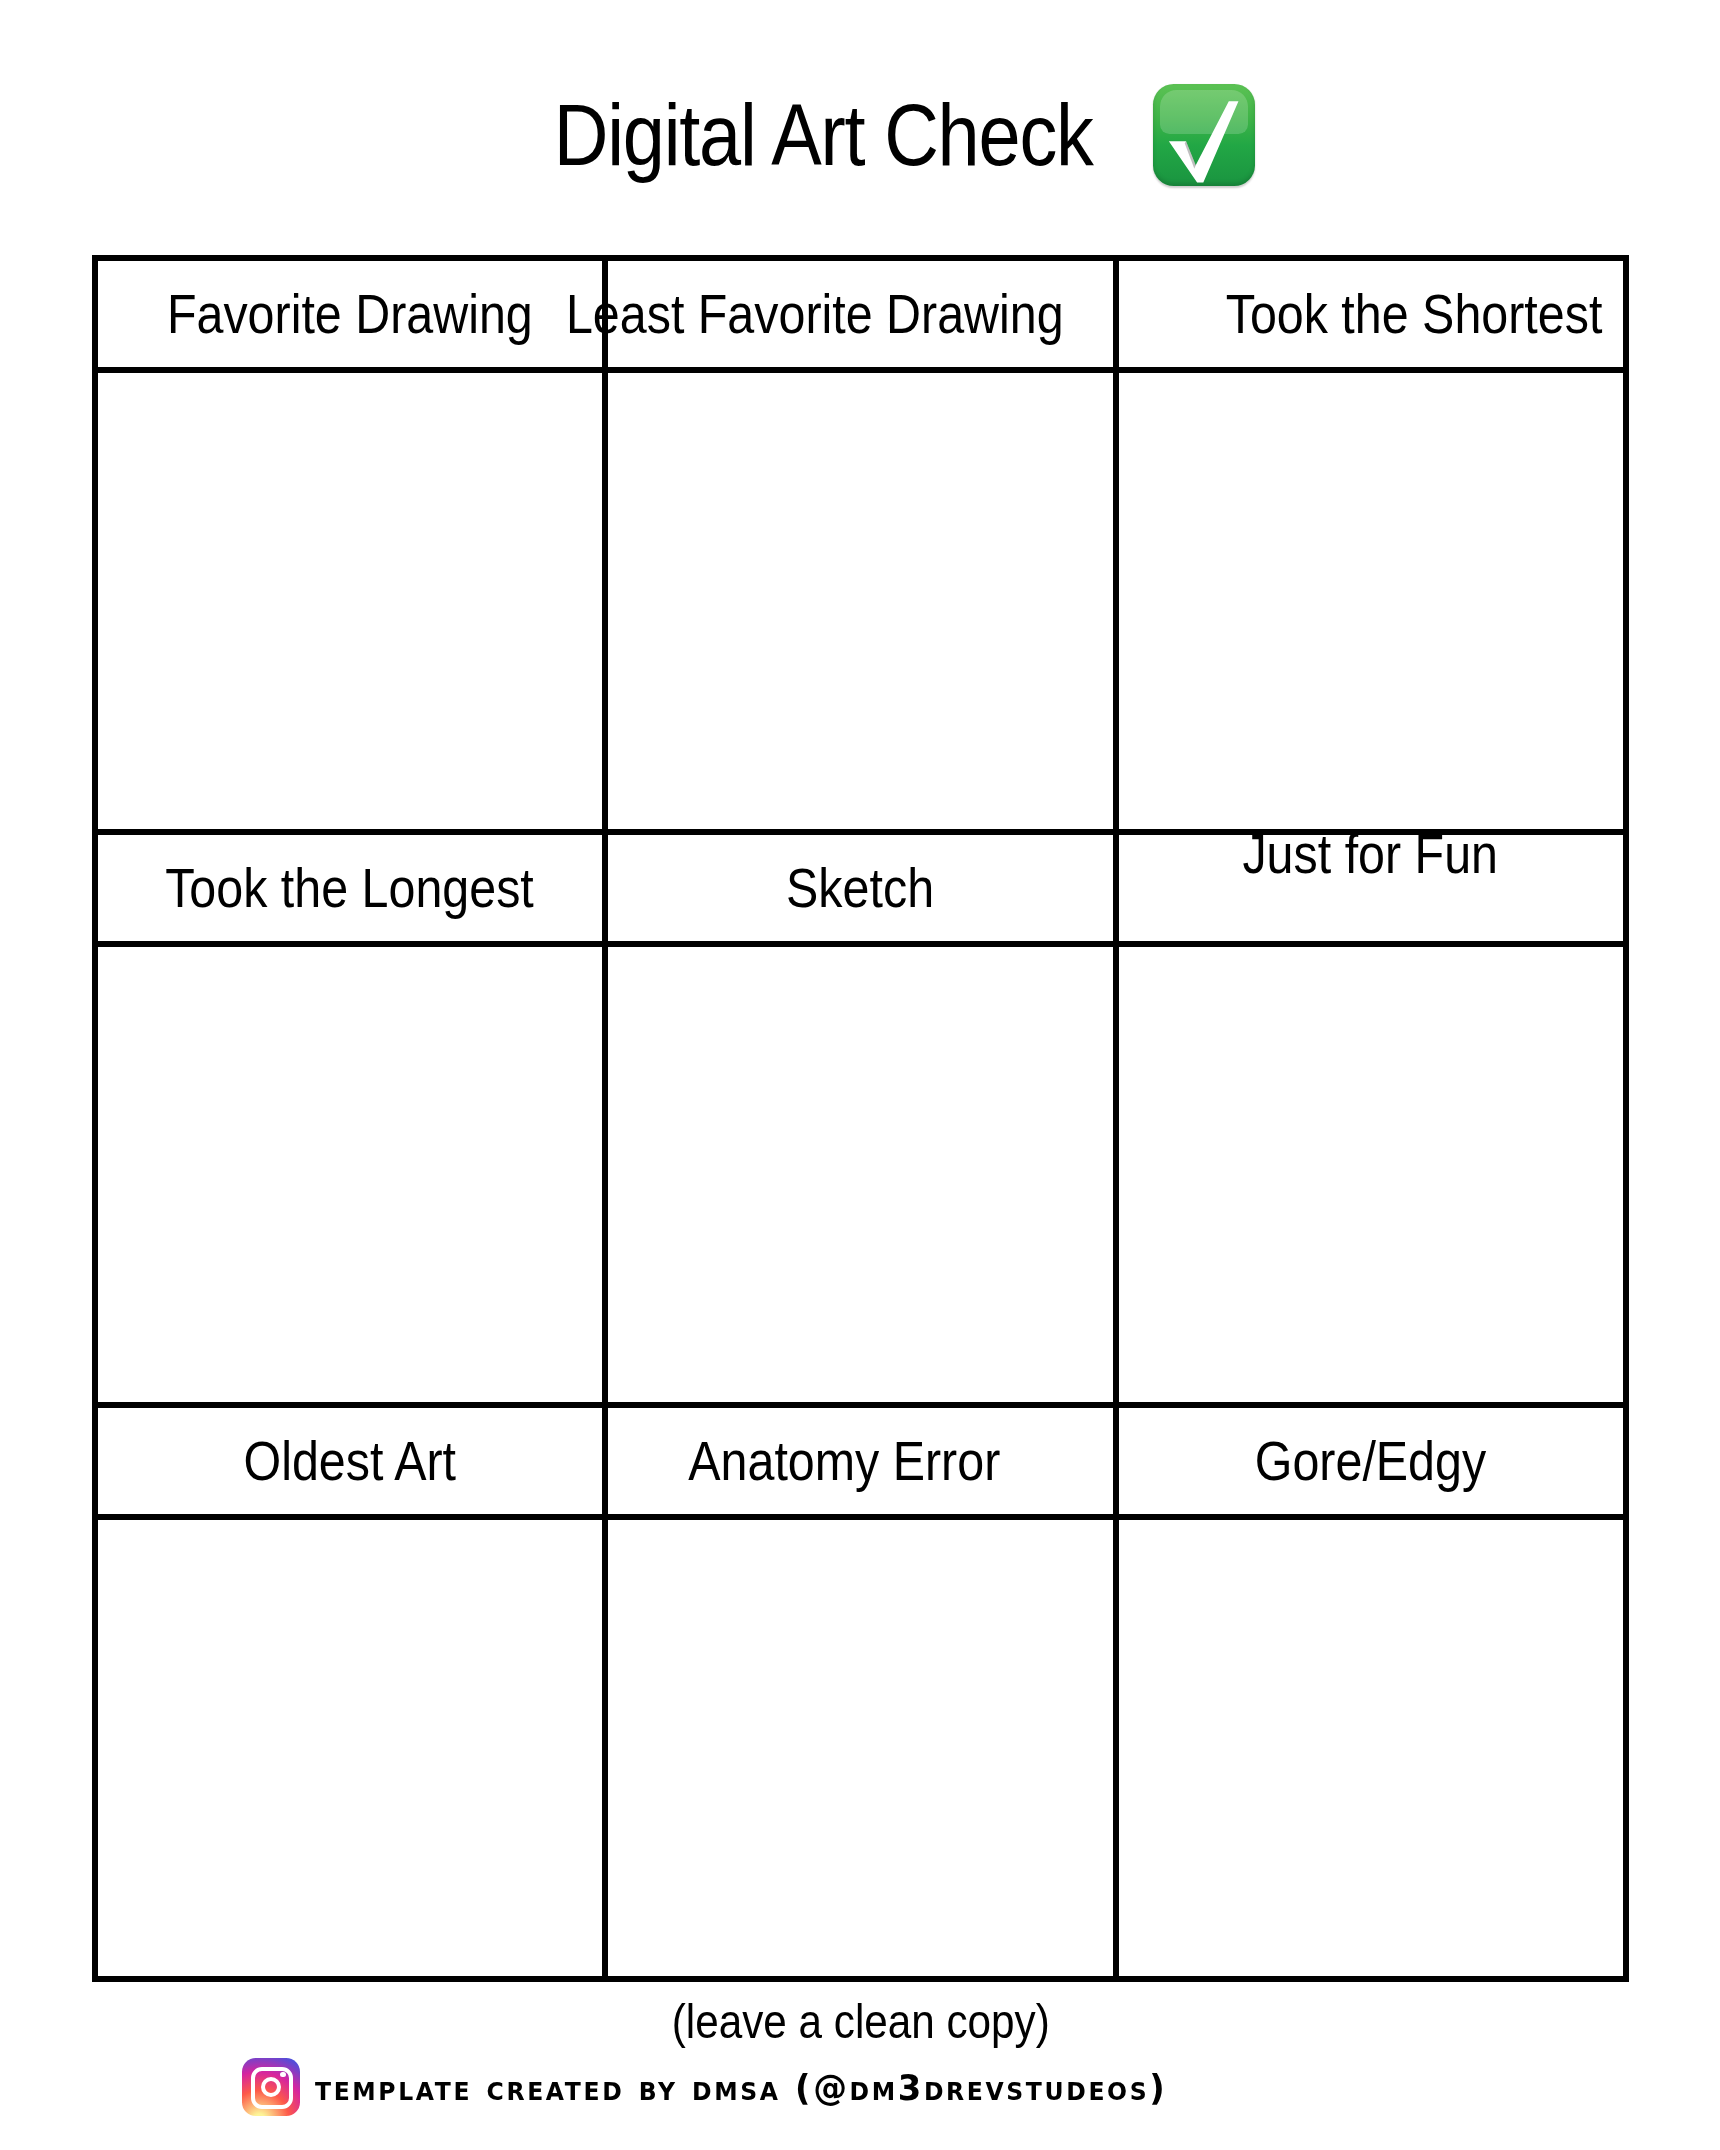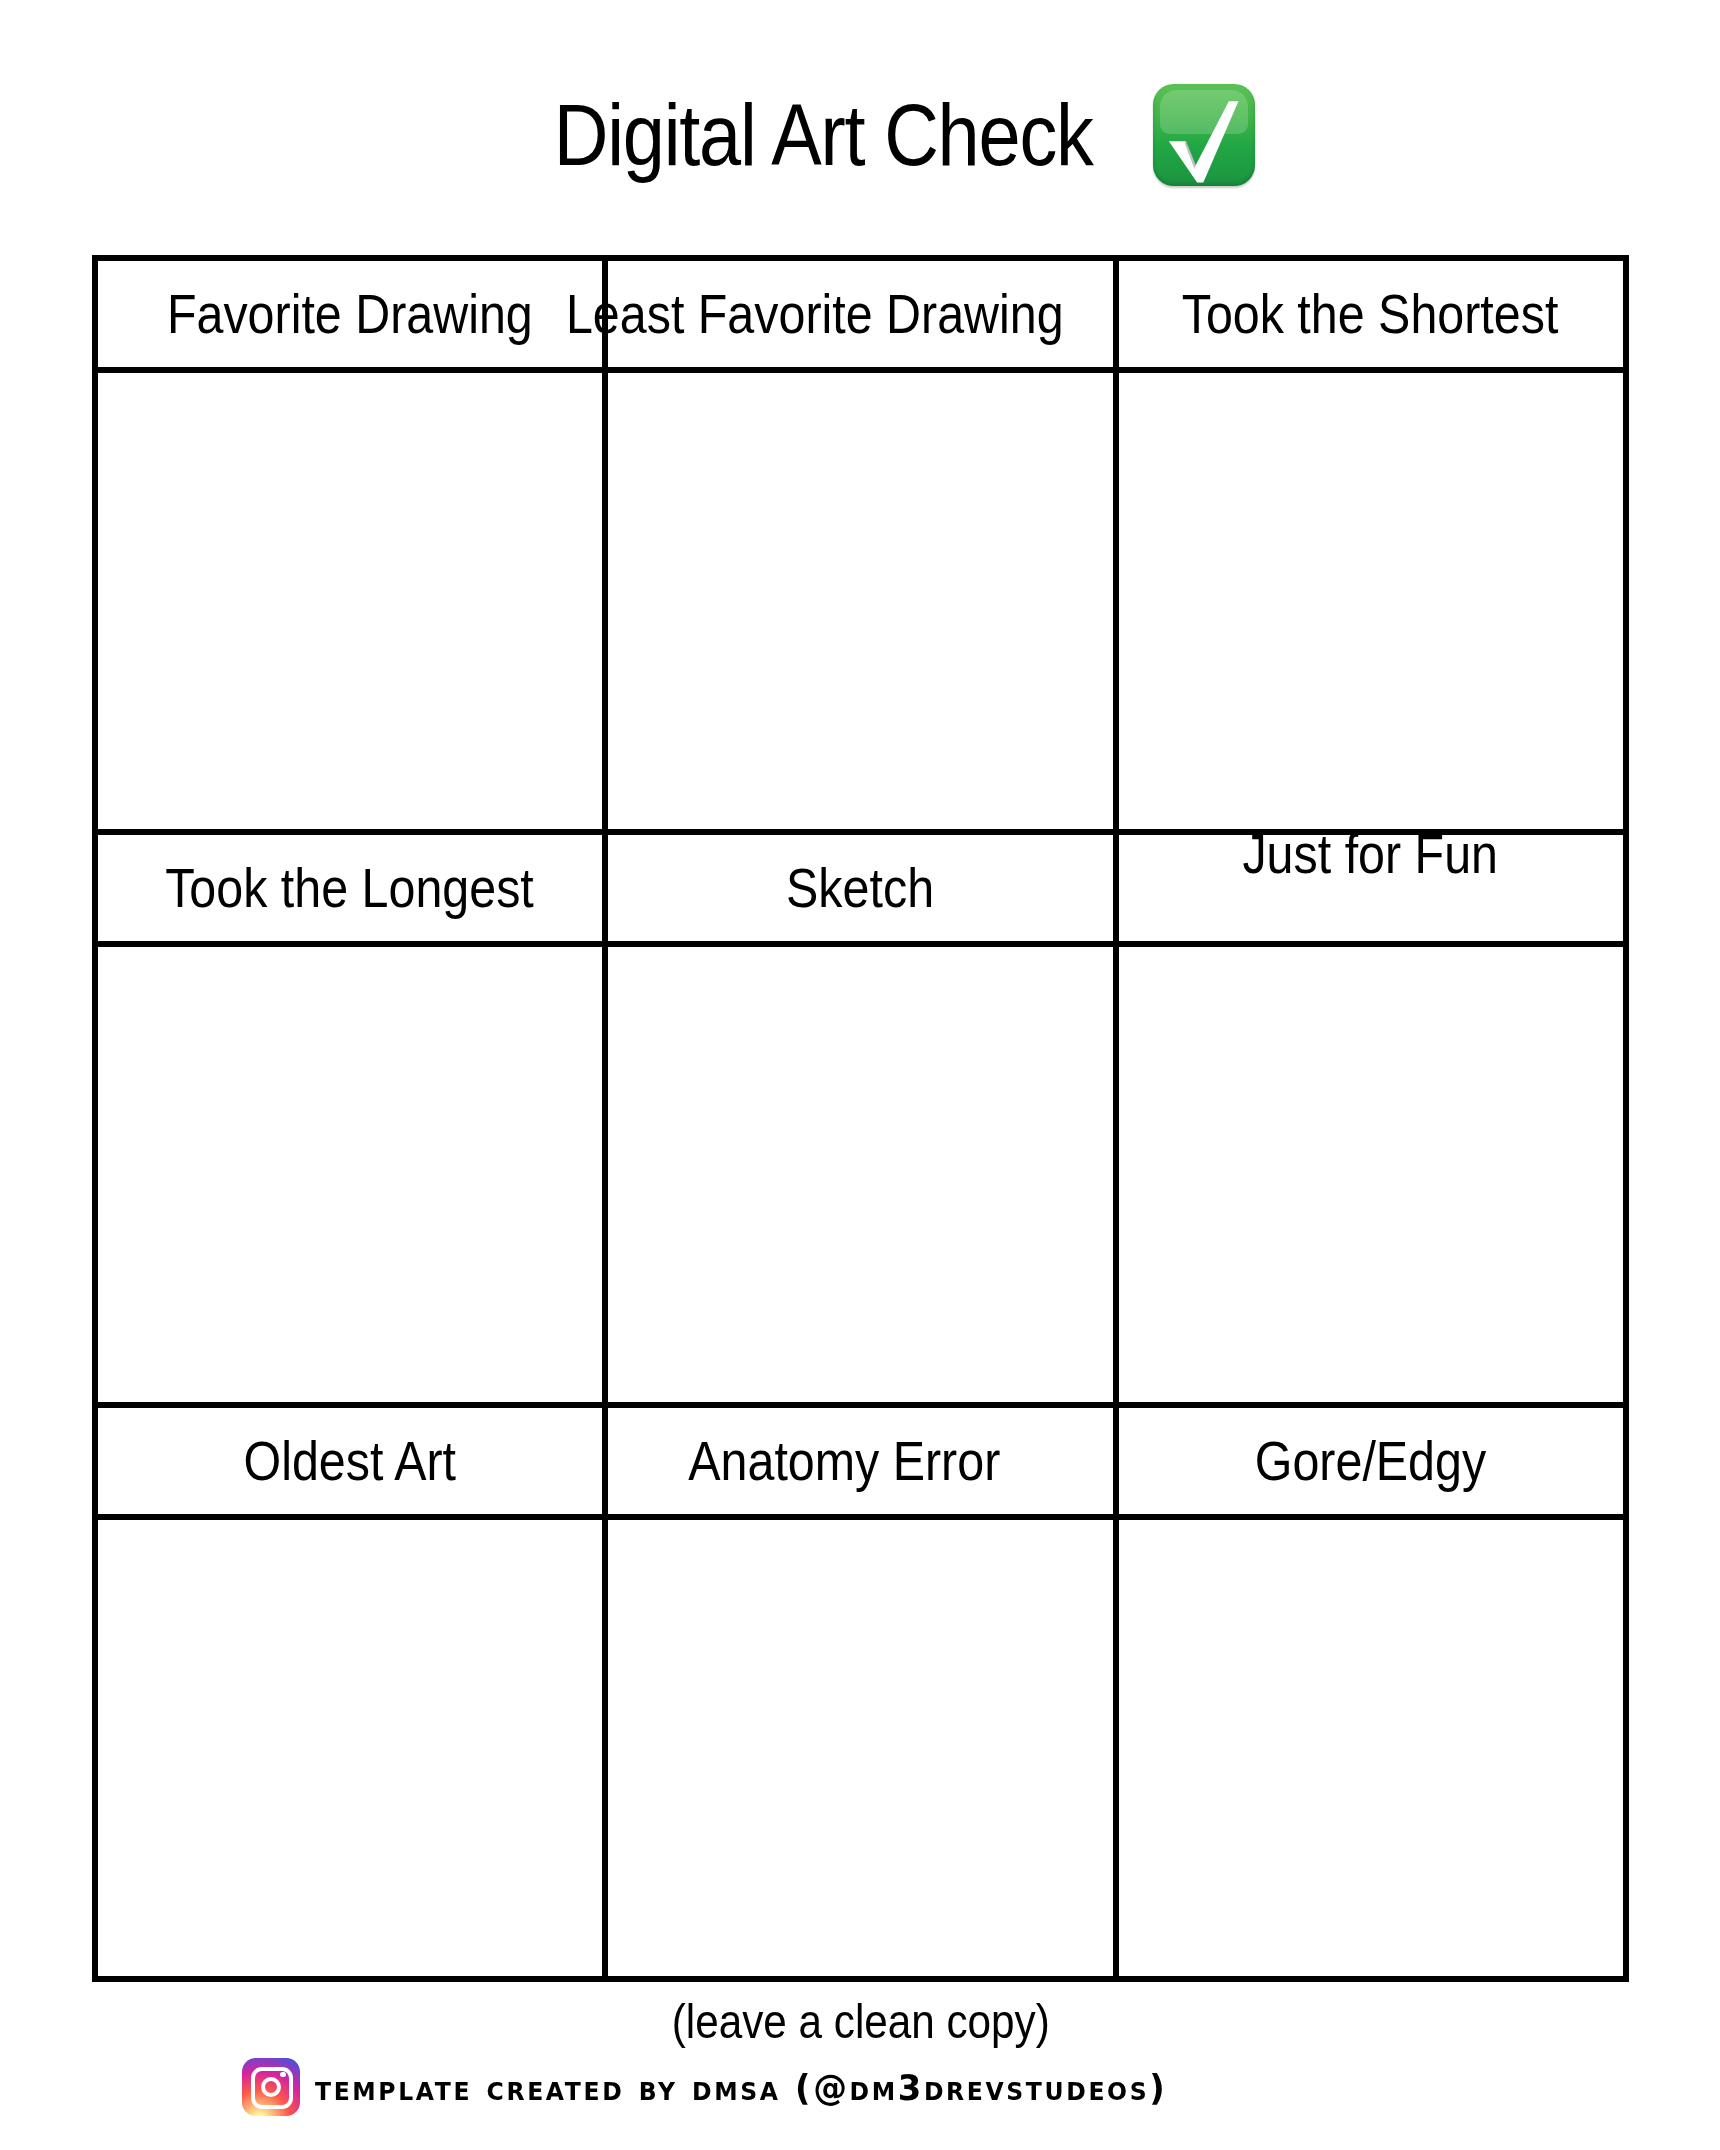--- a/index.html
+++ b/index.html
@@ -53,21 +53,21 @@
 <div class="vline" style="left:602px"></div>
 <div class="vline" style="left:1113px"></div>
 <div class="vline" style="left:1623px"></div>
 
 <div class="cell-label" style="left:97px;top:260px;width:505px">
     <span>Favorite Drawing</span>
   </div>
 <div class="cell-label" style="left:608px;top:260px;width:414px">
     <span>Least Favorite Drawing</span>
   </div>
-<div class="cell-label" style="left:1118px;top:260px;width:504px">
+<div class="cell-label" style="left:1162px;top:260px;width:504px">
     <span>Took the Shortest</span>
   </div>
 
 <div class="cell-box" style="left:97px;top:372px;width:505px;height:456px"></div>
 <div class="cell-box" style="left:608px;top:372px;width:505px;height:456px"></div>
 <div class="cell-box" style="left:1118px;top:372px;width:504px;height:456px"></div>
 
 <div class="cell-label" style="left:97px;top:834px;width:505px">
     <span>Took the Longest</span>
   </div>

